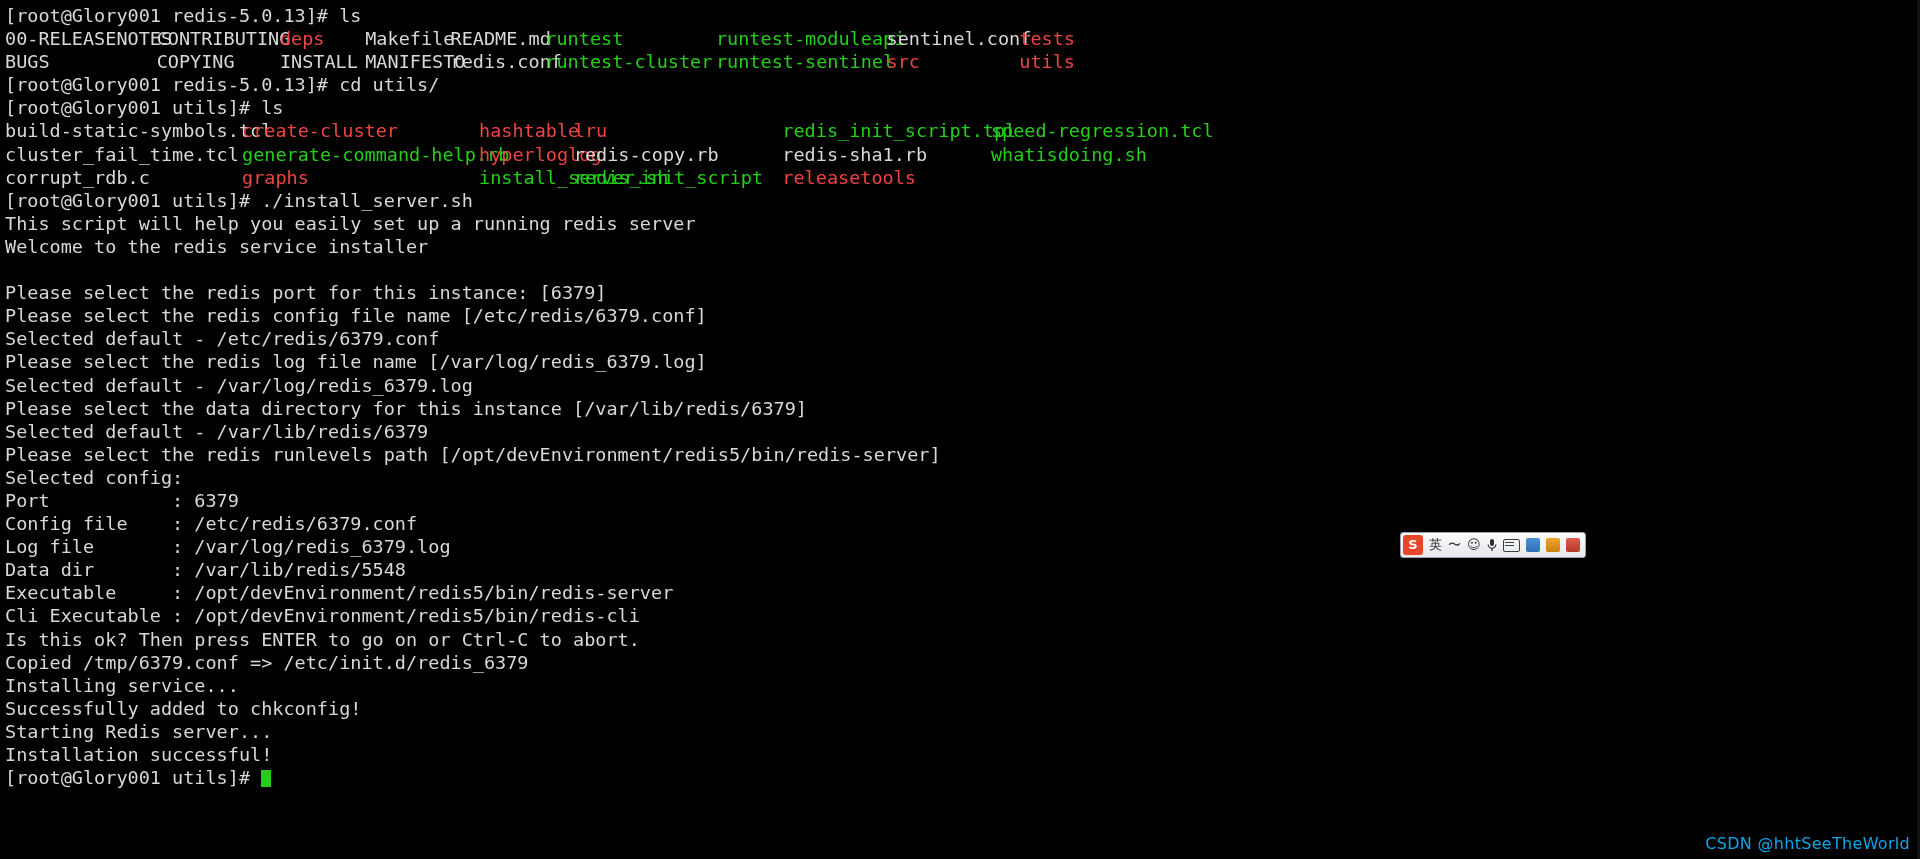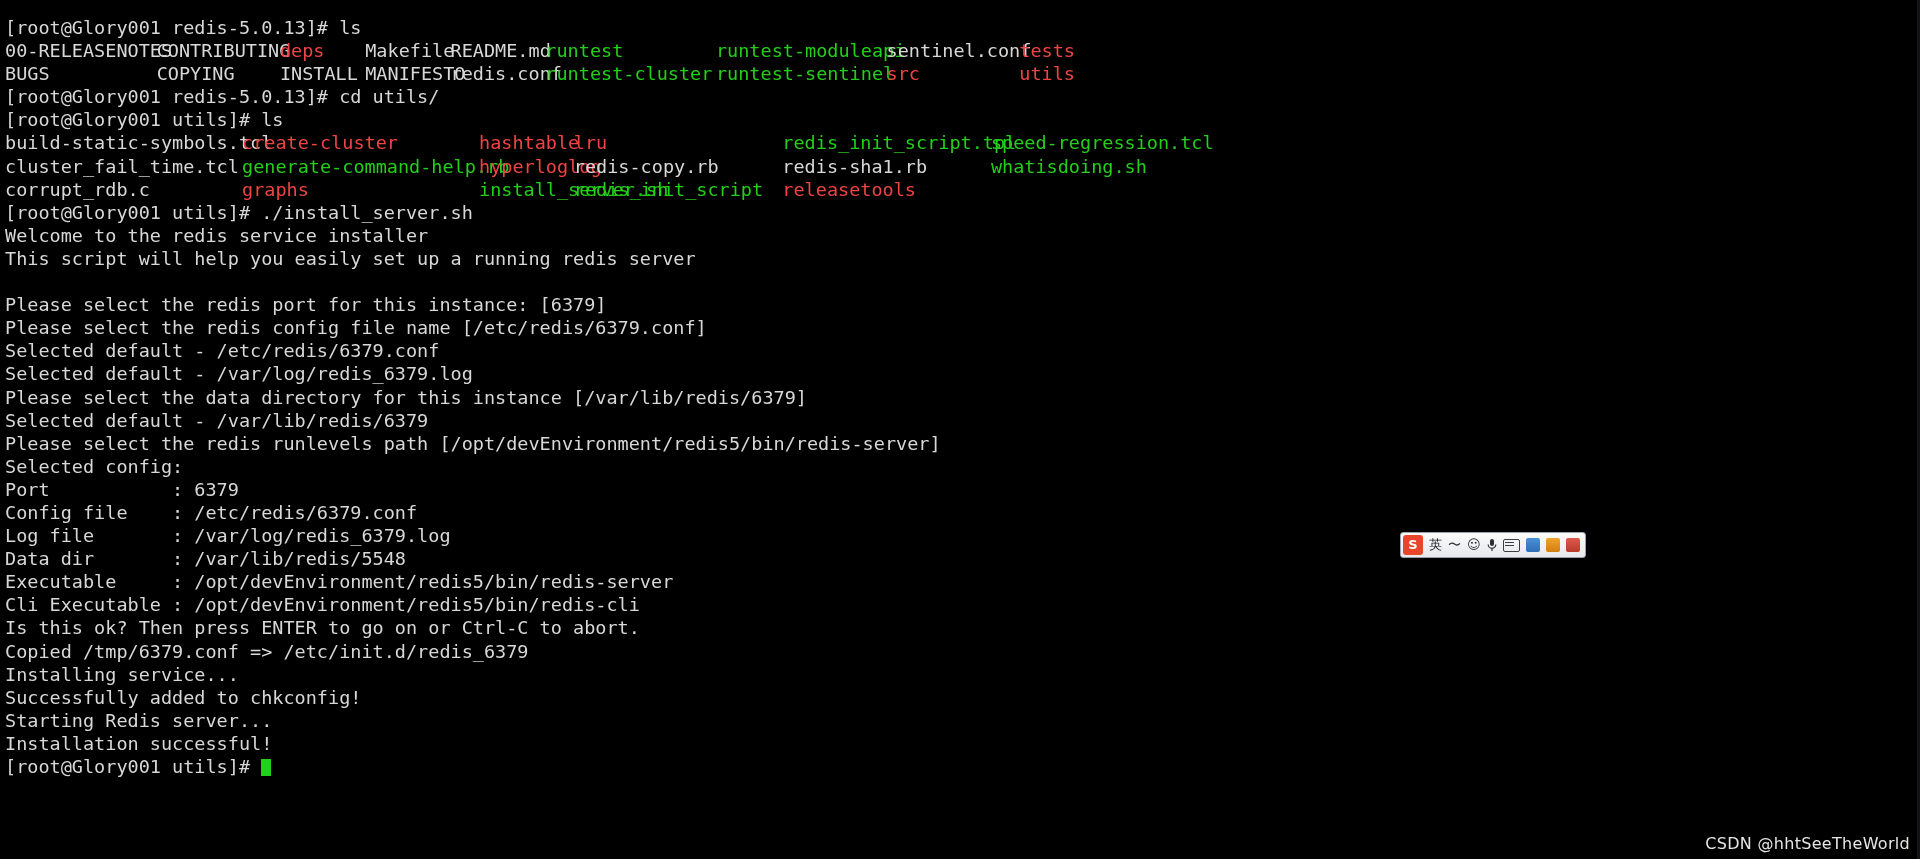--- a/index.html
+++ b/index.html
@@ -11,21 +11,21 @@
     width: 1920px;
     height: 859px;
     overflow: hidden;
     font-family: "DejaVu Sans Mono", "Liberation Mono", monospace;
   }
   #terminal {
     position: relative;
     width: 1920px;
     height: 859px;
     background: #000000;
-    padding: 16px 0 0 5px;
+    padding: 4px 0 0 5px;
     box-sizing: border-box;
   }
   .line {
     height: 23.1px;
     line-height: 23.1px;
     font-size: 18.5px;
     white-space: pre;
     color: #d8d8d8;
     letter-spacing: 0px;
   }
@@ -101,21 +101,21 @@
       linear-gradient(#4a90d9,#2f6fb5);
     border-radius: 2px;
   }
   #ime-bar .tool.alt { background: linear-gradient(#f0a32c,#d07f11); }
   #ime-bar .tool.alt2 { background: linear-gradient(#e05a4c,#b83a2c); }
 
   #watermark {
     position: absolute;
     right: 10px;
     bottom: 6px;
-    color: #e5e5e5;
+    color: #0ea5e9;
     font-size: 16px;
     font-family: "DejaVu Sans", "Liberation Sans", sans-serif;
     letter-spacing: .3px;
   }
   
   #edge {
     position: absolute;
     right: 0; top: 0;
     width: 3px; height: 859px;
     background: #111417;
@@ -128,26 +128,27 @@
   <div id="console">
       <div class="line"><span class="w">[root@Glory001 redis-5.0.13]# </span><span class="w">ls</span></div>
       <div class="line"><span class="w" style="display: inline-block; width: 151.68px;">00-RELEASENOTES</span><span class="w" style="display: inline-block; width: 123.24px;">CONTRIBUTING</span><span class="b" style="display: inline-block; width: 85.32px;">deps</span><span class="w" style="display: inline-block; width: 85.32px;">Makefile</span><span class="w" style="display: inline-block; width: 94.8px;">README.md</span><span class="g" style="display: inline-block; width: 170.64px;">runtest</span><span class="g" style="display: inline-block; width: 170.64px;">runtest-moduleapi</span><span class="w" style="display: inline-block; width: 132.72px;">sentinel.conf</span><span class="b" style="display: inline-block; width: 47.4px;">tests</span></div>
       <div class="line"><span class="w" style="display: inline-block; width: 151.68px;">BUGS</span><span class="w" style="display: inline-block; width: 123.24px;">COPYING</span><span class="w" style="display: inline-block; width: 85.32px;">INSTALL</span><span class="w" style="display: inline-block; width: 85.32px;">MANIFESTO</span><span class="w" style="display: inline-block; width: 94.8px;">redis.conf</span><span class="g" style="display: inline-block; width: 170.64px;">runtest-cluster</span><span class="g" style="display: inline-block; width: 170.64px;">runtest-sentinel</span><span class="b" style="display: inline-block; width: 132.72px;">src</span><span class="b" style="display: inline-block; width: 47.4px;">utils</span></div>
       <div class="line"><span class="w">[root@Glory001 redis-5.0.13]# </span><span class="w">cd utils/</span></div>
       <div class="line"><span class="w">[root@Glory001 utils]# </span><span class="w">ls</span></div>
       <div class="line"><span class="w" style="display: inline-block; width: 237px;">build-static-symbols.tcl</span><span class="b" style="display: inline-block; width: 237px;">create-cluster</span><span class="b" style="display: inline-block; width: 94.8px;">hashtable</span><span class="b" style="display: inline-block; width: 208.56px;">lru</span><span class="g" style="display: inline-block; width: 208.56px;">redis_init_script.tpl</span><span class="g" style="display: inline-block; width: 189.6px;">speed-regression.tcl</span></div>
       <div class="line"><span class="w" style="display: inline-block; width: 237px;">cluster_fail_time.tcl</span><span class="g" style="display: inline-block; width: 237px;">generate-command-help.rb</span><span class="b" style="display: inline-block; width: 94.8px;">hyperloglog</span><span class="w" style="display: inline-block; width: 208.56px;">redis-copy.rb</span><span class="w" style="display: inline-block; width: 208.56px;">redis-sha1.rb</span><span class="g" style="display: inline-block; width: 189.6px;">whatisdoing.sh</span></div>
       <div class="line"><span class="w" style="display: inline-block; width: 237px;">corrupt_rdb.c</span><span class="b" style="display: inline-block; width: 237px;">graphs</span><span class="g" style="display: inline-block; width: 94.8px;">install_server.sh</span><span class="g" style="display: inline-block; width: 208.56px;">redis_init_script</span><span class="b" style="display: inline-block; width: 208.56px;">releasetools</span></div>
       <div class="line"><span class="w">[root@Glory001 utils]# </span><span class="w">./install_server.sh</span></div>
+      <div class="line"><span class="w">This script will help you easily set up a running redis server</span></div>
       <div class="line"><span class="w">Welcome to the redis service installer</span></div>
-      <div class="line"><span class="w">This script will help you easily set up a running redis server</span></div>
       <div class="line blank">&nbsp;</div>
       <div class="line"><span class="w">Please select the redis port for this instance: [6379]</span></div>
       <div class="line"><span class="w">Please select the redis config file name [/etc/redis/6379.conf]</span></div>
       <div class="line"><span class="w">Selected default - /etc/redis/6379.conf</span></div>
+      <div class="line"><span class="w">Please select the redis log file name [/var/log/redis_6379.log]</span></div>
       <div class="line"><span class="w">Selected default - /var/log/redis_6379.log</span></div>
       <div class="line"><span class="w">Please select the data directory for this instance [/var/lib/redis/6379]</span></div>
       <div class="line"><span class="w">Selected default - /var/lib/redis/6379</span></div>
       <div class="line"><span class="w">Please select the redis runlevels path [/opt/devEnvironment/redis5/bin/redis-server]</span></div>
       <div class="line"><span class="w">Selected config:</span></div>
       <div class="line"><span class="w">Port           : 6379</span></div>
       <div class="line"><span class="w">Config file    : /etc/redis/6379.conf</span></div>
       <div class="line"><span class="w">Log file       : /var/log/redis_6379.log</span></div>
       <div class="line"><span class="w">Data dir       : /var/lib/redis/5548</span></div>
       <div class="line"><span class="w">Executable     : /opt/devEnvironment/redis5/bin/redis-server</span></div>

